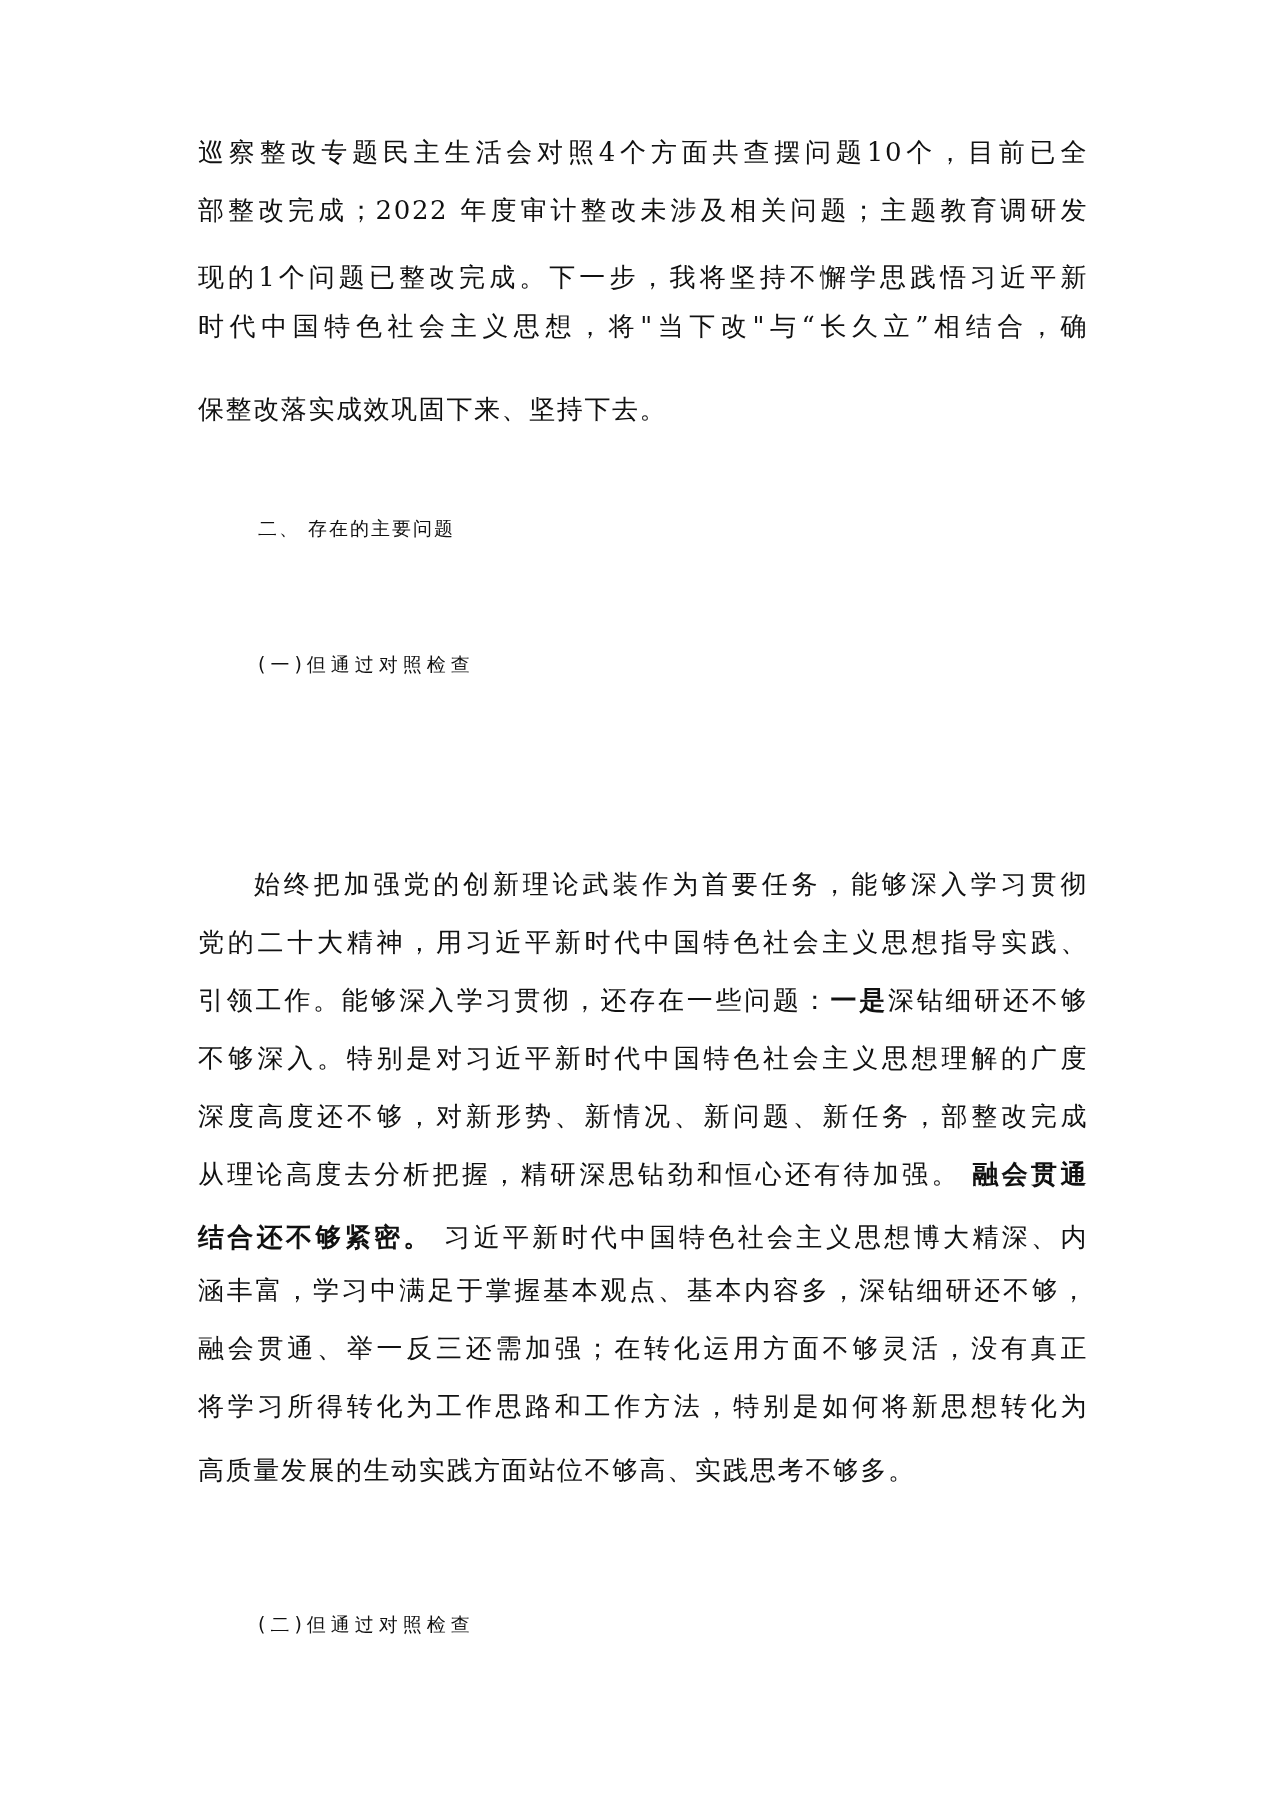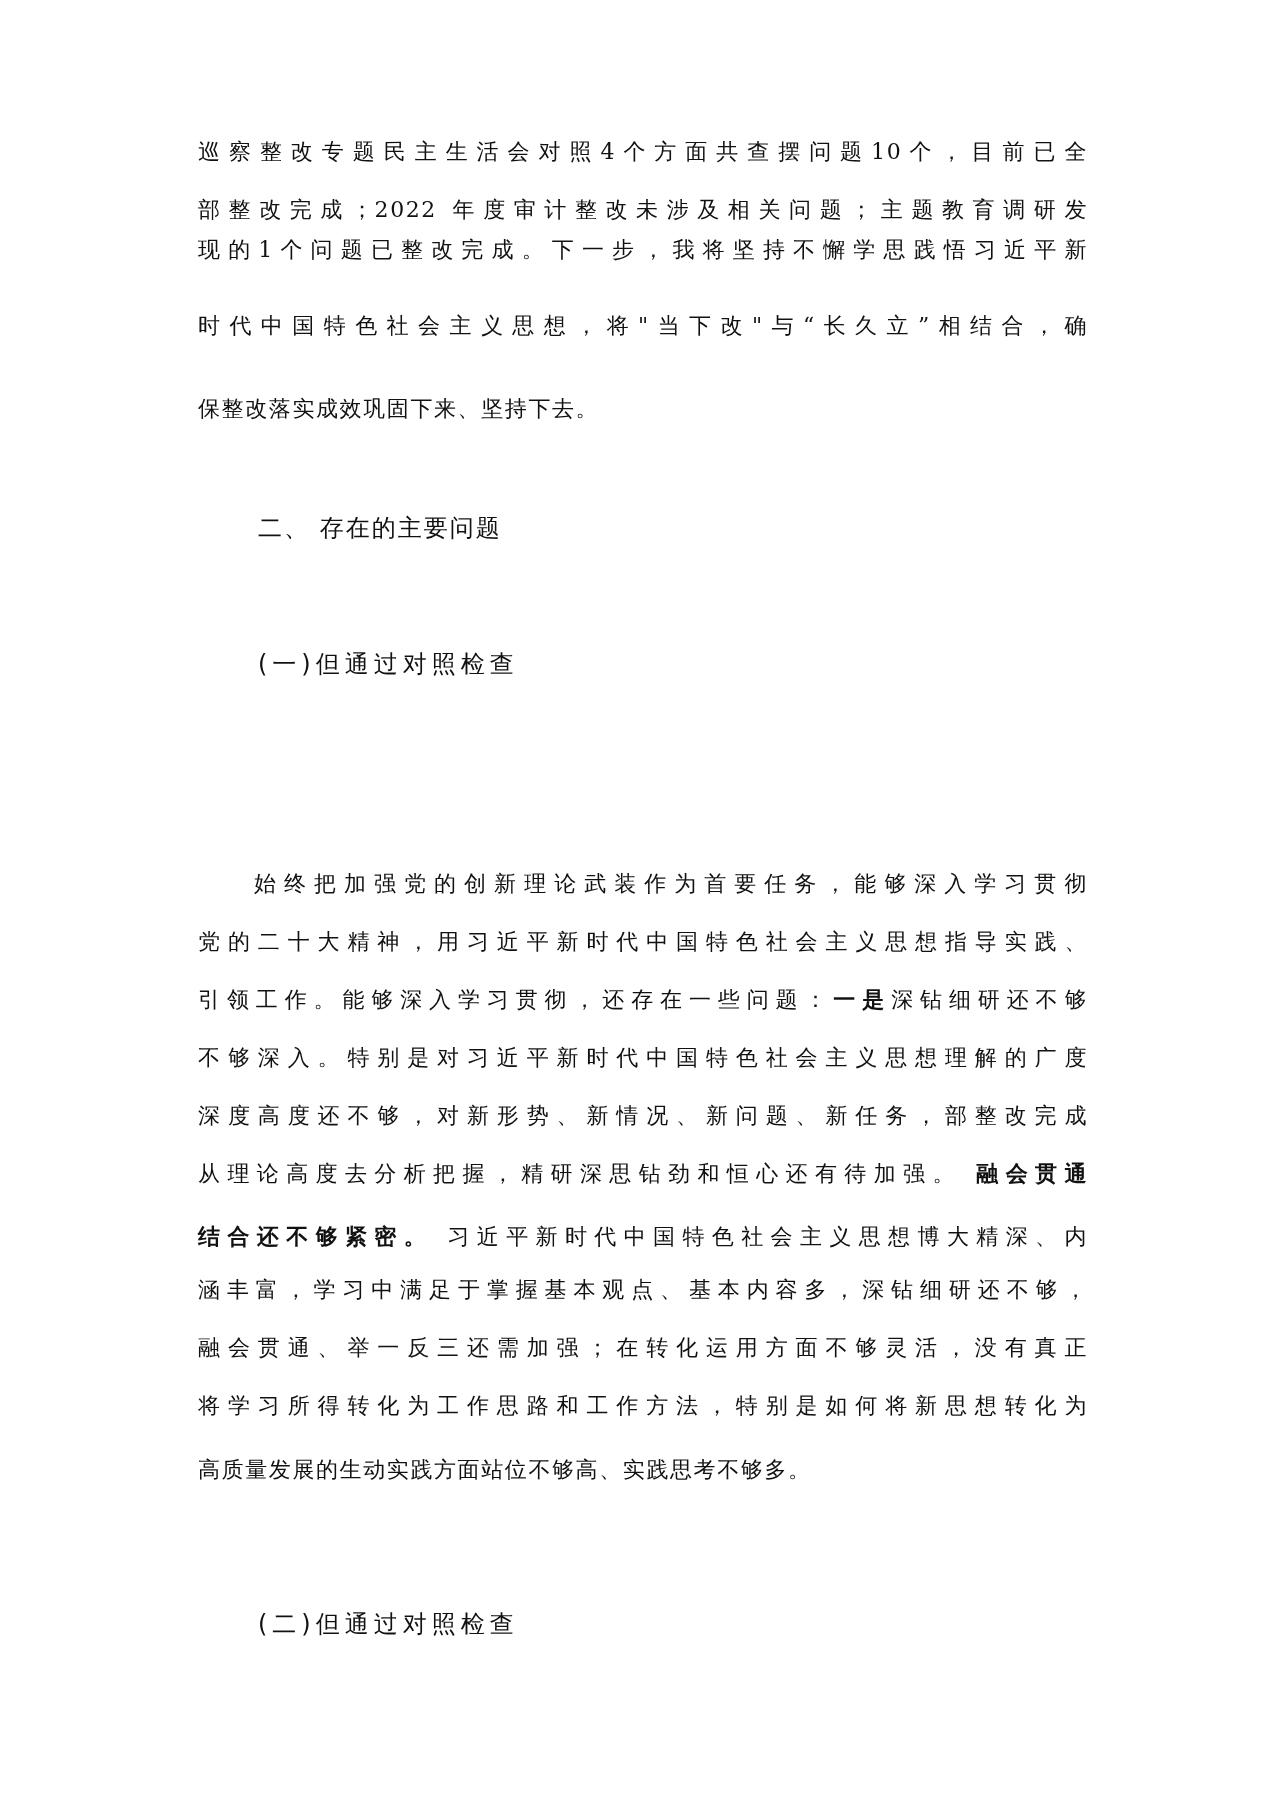--- a/index.html
+++ b/index.html
@@ -14,50 +14,50 @@
     .page {
       position: absolute;
       left: 198px;
       top: 0;
       width: 890px;
     }
     .line {
       position: absolute;
       left: 0;
       width: 890px;
-      font-size: 22px;
+      font-size: 26px;
       line-height: 34px;
       white-space: nowrap;
       letter-spacing: 1.6px;
       text-align: justify;
       text-align-last: justify;
     }
     .line.last { text-align-last: left; }
     .line.indent { padding-left: 56px; width: 834px; }
     .heading {
       position: absolute;
-      font-size: 24px;
+      font-size: 19px;
       line-height: 34px;
       white-space: nowrap;
       font-family: "DejaVu Sans", "Liberation Sans", sans-serif;
       letter-spacing: 2px;
     }
     .h1 { left: 60px; }
     .h2 { left: 60px; letter-spacing: 5px; }
     b.bold { font-weight: bold; font-family: "DejaVu Sans", "Liberation Sans", sans-serif; }
   </style>
 </head>
 <body>
 
 <div class="page">
 
   <div>
     <div class="line" style="top:135px">巡察整改专题民主生活会对照4个方面共查摆问题10个，目前已全</div>
     <div class="line" style="top:193px">部整改完成；2022 年度审计整改未涉及相关问题；主题教育调研发</div>
-    <div class="line" style="top:233px">现的1个问题已整改完成。下一步，我将坚持不懈学思践悟习近平新</div>
+    <div class="line" style="top:260px">现的1个问题已整改完成。下一步，我将坚持不懈学思践悟习近平新</div>
     <div class="line" style="top:309px">时代中国特色社会主义思想，将"当下改"与“长久立”相结合，确</div>
     <div class="line last" style="top:392px">保整改落实成效巩固下来、坚持下去。</div>
   </div>
 
   <div class="heading h1" style="top:511px">二、 存在的主要问题</div>
 
   <div class="heading h2" style="top:647px">(一)但通过对照检查</div>
 
   <div>
     <div class="line indent" style="top:867px">始终把加强党的创新理论武装作为首要任务，能够深入学习贯彻</div>

